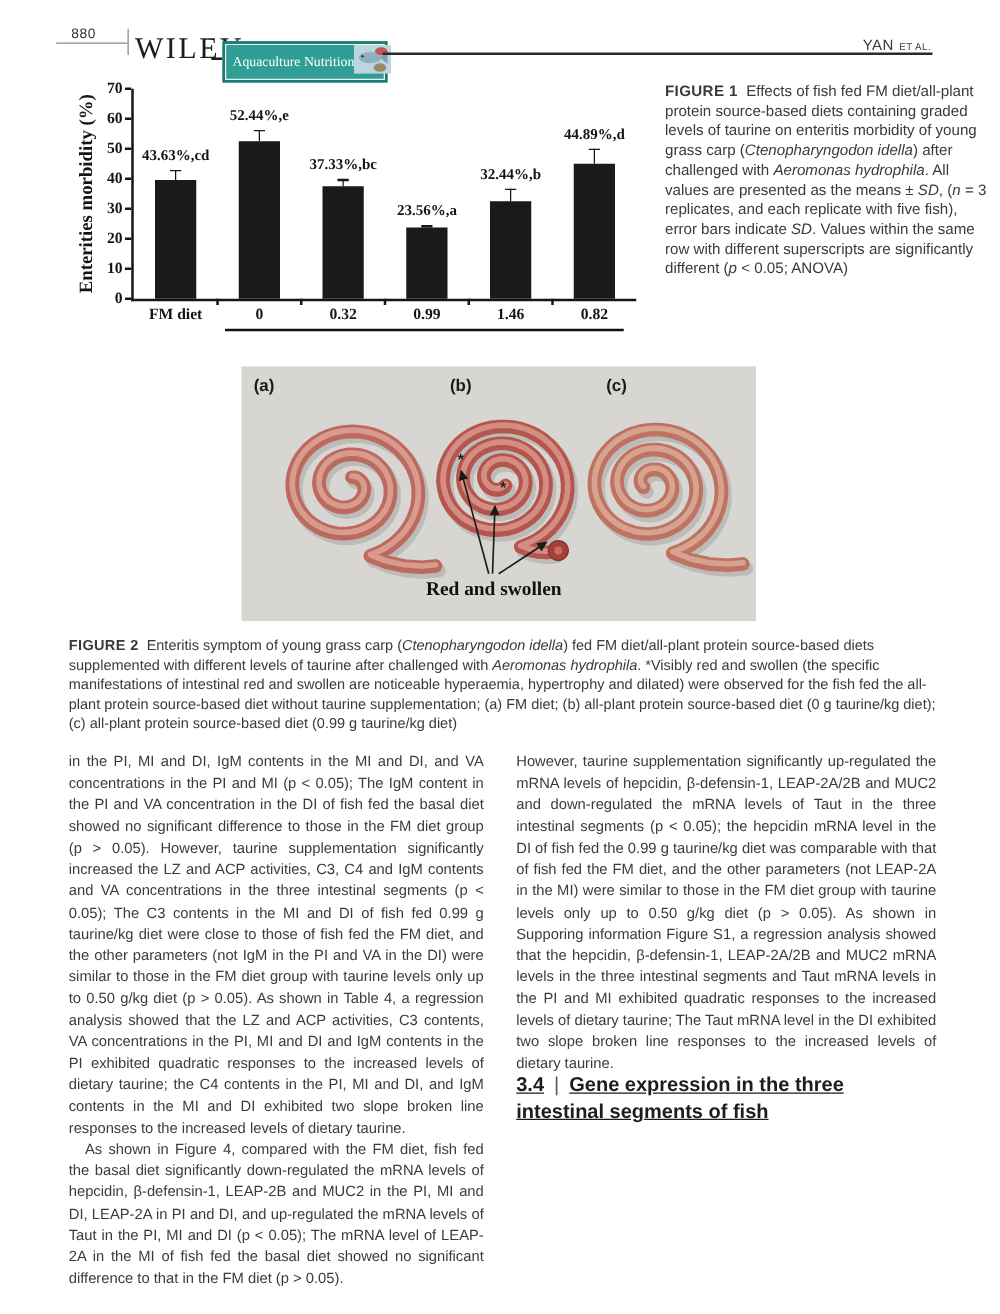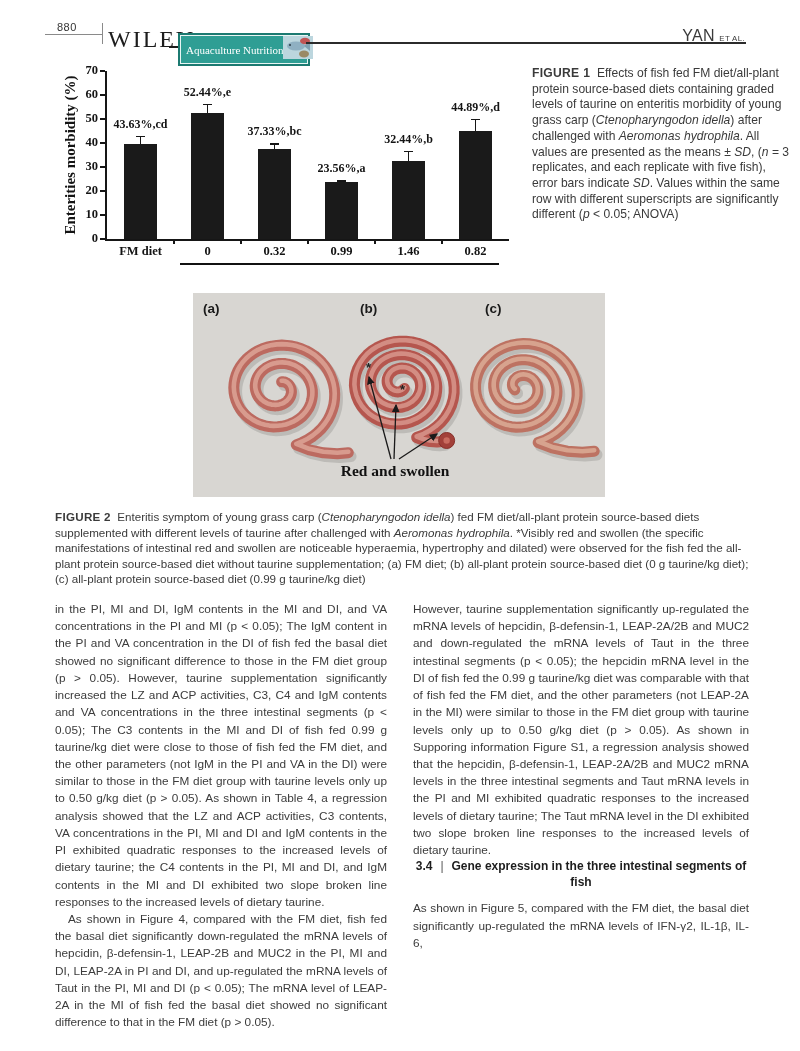--- a/index.html
+++ b/index.html
@@ -13,21 +13,21 @@
   .hdr-vbar{position:absolute;left:102px;top:23px;width:1px;height:21px;background:#8a8a8a;}
   .wiley{position:absolute;left:108px;top:26px;font-family:"Liberation Serif",serif;
          font-size:24px;letter-spacing:2px;color:#1d1d1d;}
   .hdr-dash{position:absolute;left:169px;top:46px;width:9px;height:2px;background:#1d1d1d;}
   .banner{position:absolute;left:178px;top:33px;width:128px;height:29px;background:#2f9e94;
           border:2px solid #1c7a71;box-shadow:inset 0 0 0 1px #e8f5f3;display:flex;align-items:center;}
   .banner-text{font-family:"Liberation Serif",serif;font-size:11px;color:#ffffff;padding-left:6px;white-space:nowrap;}
   .banner-fish{margin-left:auto;margin-right:1px;}
   .hdr-line{position:absolute;left:306px;top:42px;width:440px;height:2px;background:#2b2b2b;}
   .runhead{position:absolute;right:55px;top:27px;color:#3a3a3a;}
-  .runhead .rm{font-size:16px;letter-spacing:.3px;}
+  .runhead .rm{font-size:12px;letter-spacing:.3px;}
   .runhead .rs{font-size:7.8px;letter-spacing:.4px;}
 
   
   .chart{position:absolute;left:57px;top:65px;width:455px;height:226px;
          font-family:"Liberation Serif",serif;font-weight:bold;color:#141414;}
   .plot{position:absolute;left:48px;top:6px;width:402px;height:168px;
         border-left:2px solid #161616;border-bottom:2px solid #161616;}
   .ylab{position:absolute;left:13px;top:90px;transform:translate(-50%,-50%) rotate(-90deg);
         font-size:15px;white-space:nowrap;}
   .ytl{position:absolute;left:-36px;width:27px;text-align:right;font-size:12.5px;}
@@ -49,21 +49,21 @@
 
   
   .photo{position:absolute;left:193px;top:293px;width:412px;height:204px;}
 
   
   .col{position:absolute;top:601px;font-size:11.8px;line-height:1.46;text-align:justify;color:#3b3b3b;}
   .col-l{left:55px;width:332px;}
   .col-r{left:413px;width:336px;}
   .col p{margin:0;}
   .indent{text-indent:13px;}
-  .h2{font-size:12px;font-weight:bold;color:#1d1d1d;line-height:1.3;text-align:center;margin:16px 0 0 0;}
+  .h2{font-size:16px;font-weight:bold;color:#1d1d1d;line-height:1.3;text-align:left;margin:16px 0 0 0;text-decoration:underline;}
   .h3{font-size:15px;font-weight:bold;color:#1d1d1d;line-height:1.3;text-align:left;margin:18px 0 0 0;}
   .hsep{font-weight:400;color:#555;padding:0 8px;}
   .after-h{margin-top:10px !important;}
 </style>
 </head>
 <body>
 
 <div class="page">
 
   <div class="hdr">
@@ -186,16 +186,15 @@
   <div class="fig2cap"><span class="b">FIGURE 2</span><span>&nbsp; Enteritis symptom of young grass carp (</span><span class="i">Ctenopharyngodon idella</span><span>) fed FM diet/all-plant protein source-based diets supplemented with different levels of taurine after challenged with </span><span class="i">Aeromonas hydrophila</span><span>. *Visibly red and swollen (the specific manifestations of intestinal red and swollen are noticeable hyperaemia, hypertrophy and dilated) were observed for the fish fed the all-plant protein source-based diet without taurine supplementation; (a) FM diet; (b) all-plant protein source-based diet (0 g taurine/kg diet); (c) all-plant protein source-based diet (0.99 g taurine/kg diet)</span></div>
 
   <div class="col col-l">
     <p>in the PI, MI and DI, IgM contents in the MI and DI, and VA concentrations in the PI and MI (p &lt; 0.05); The IgM content in the PI and VA concentration in the DI of fish fed the basal diet showed no significant difference to those in the FM diet group (p &gt; 0.05). However, taurine supplementation significantly increased the LZ and ACP activities, C3, C4 and IgM contents and VA concentrations in the three intestinal segments (p &lt; 0.05); The C3 contents in the MI and DI of fish fed 0.99 g taurine/kg diet were close to those of fish fed the FM diet, and the other parameters (not IgM in the PI and VA in the DI) were similar to those in the FM diet group with taurine levels only up to 0.50 g/kg diet (p &gt; 0.05). As shown in Table 4, a regression analysis showed that the LZ and ACP activities, C3 contents, VA concentrations in the PI, MI and DI and IgM contents in the PI exhibited quadratic responses to the increased levels of dietary taurine; the C4 contents in the PI, MI and DI, and IgM contents in the MI and DI exhibited two slope broken line responses to the increased levels of dietary taurine.</p>
     <p class="indent">As shown in Figure 4, compared with the FM diet, fish fed the basal diet significantly down-regulated the mRNA levels of hepcidin, β-defensin-1, LEAP-2B and MUC2 in the PI, MI and DI, LEAP-2A in PI and DI, and up-regulated the mRNA levels of Taut in the PI, MI and DI (p &lt; 0.05); The mRNA level of LEAP-2A in the MI of fish fed the basal diet showed no significant difference to that in the FM diet (p &gt; 0.05).</p>
   </div>
 
   <div class="col col-r">
     <p>However, taurine supplementation significantly up-regulated the mRNA levels of hepcidin, β-defensin-1, LEAP-2A/2B and MUC2 and down-regulated the mRNA levels of Taut in the three intestinal segments (p &lt; 0.05); the hepcidin mRNA level in the DI of fish fed the 0.99 g taurine/kg diet was comparable with that of fish fed the FM diet, and the other parameters (not LEAP-2A in the MI) were similar to those in the FM diet group with taurine levels only up to 0.50 g/kg diet (p &gt; 0.05). As shown in Supporing information Figure S1, a regression analysis showed that the hepcidin, β-defensin-1, LEAP-2A/2B and MUC2 mRNA levels in the three intestinal segments and Taut mRNA levels in the PI and MI exhibited quadratic responses to the increased levels of dietary taurine; The Taut mRNA level in the DI exhibited two slope broken line responses to the increased levels of dietary taurine.</p>
     <p class="h2"><span>3.4</span><span class="hsep">|</span><span>Gene expression in the three intestinal segments of fish</span></p>
-    <p class="after-h">As shown in Figure 5, compared with the FM diet, the basal diet significantly up-regulated the mRNA levels of IFN-γ2, IL-1β, IL-6,</p>
   </div>
 
 </div>
 
 </body></html>

